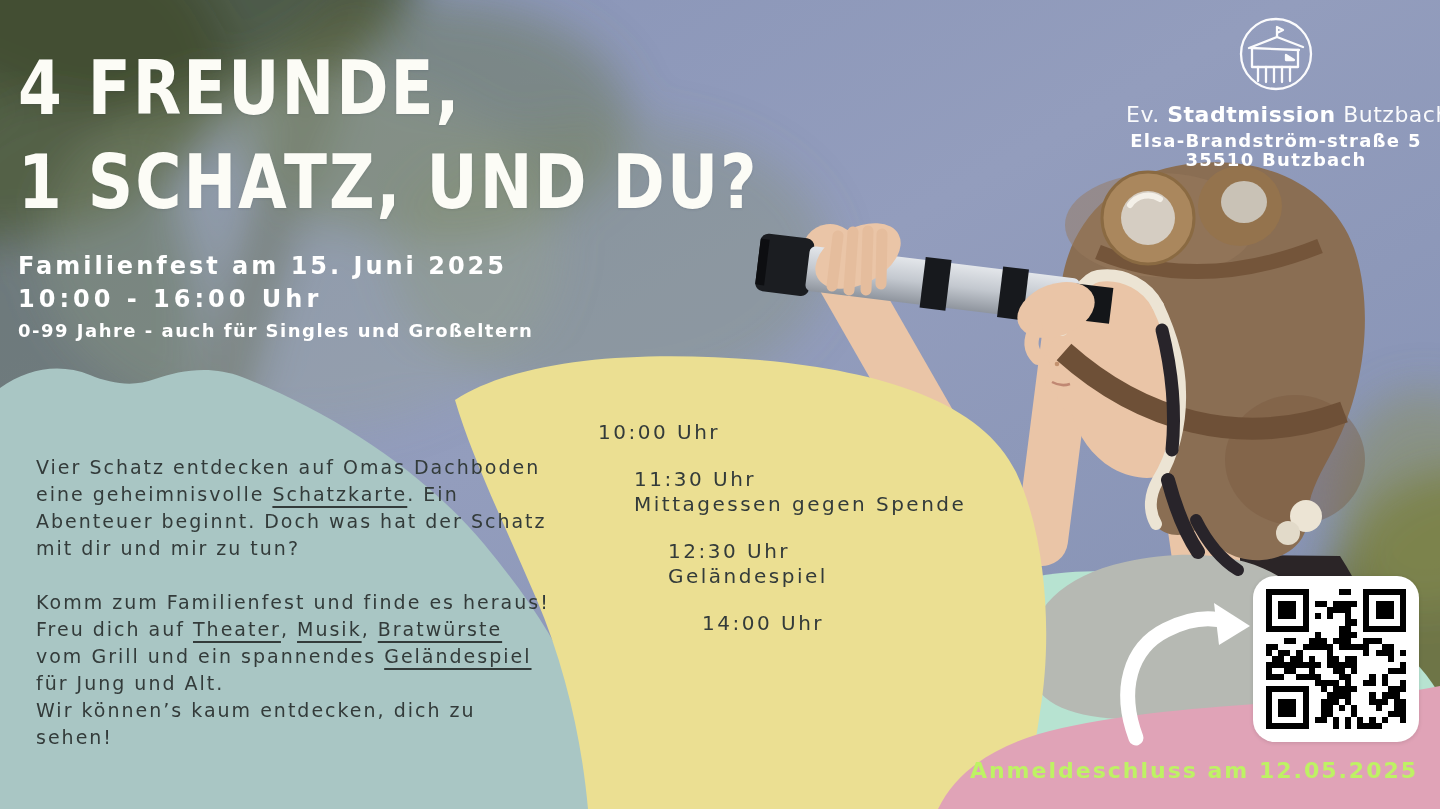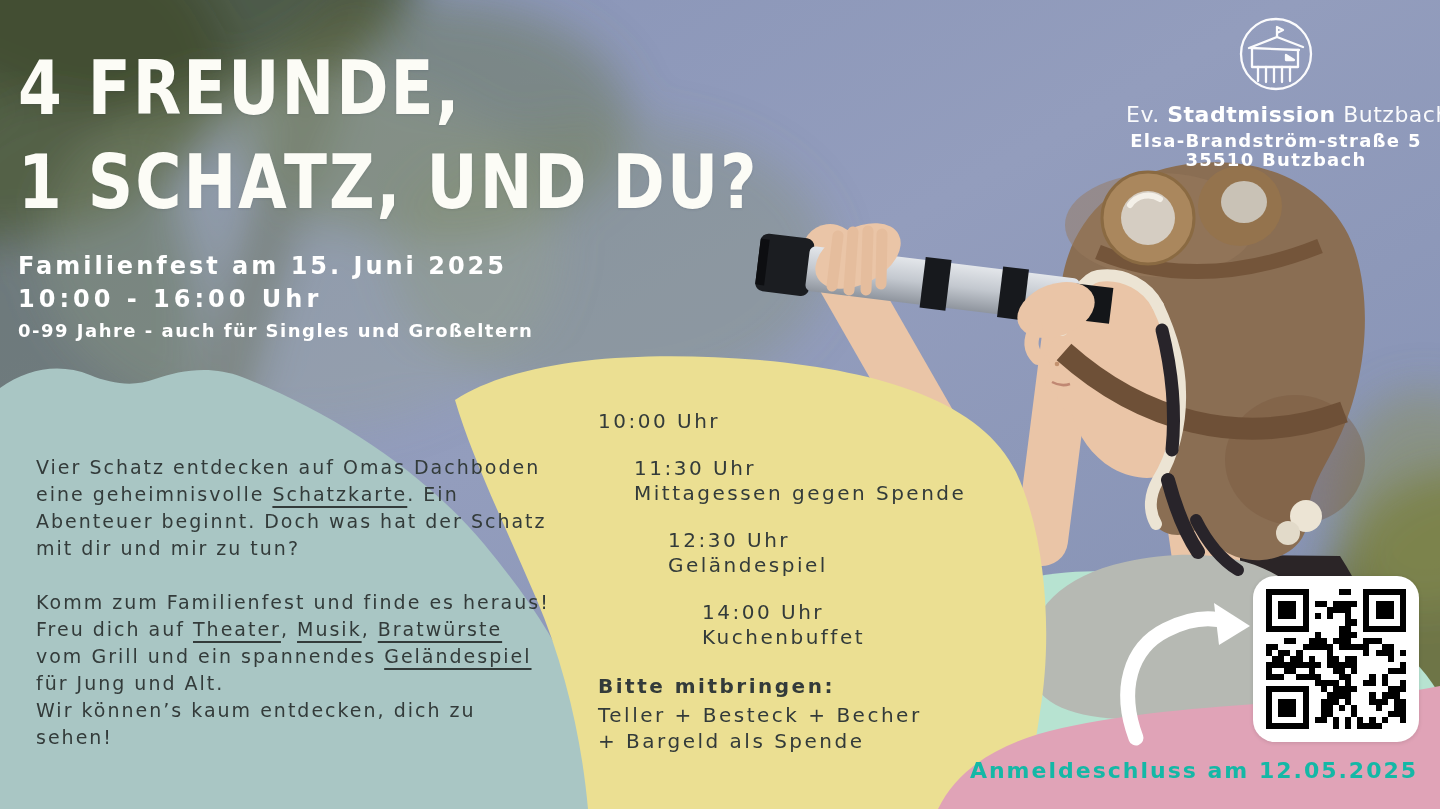--- a/index.html
+++ b/index.html
@@ -32,34 +32,34 @@
   
   .intro{
     position:absolute;left:36px;top:454px;width:520px;z-index:5;
     color:#333b3a;font-size:19px;font-weight:500;letter-spacing:2px;line-height:27px;
   }
   .intro p{margin:0;}
   .intro p + p{margin-top:27px;}
   .intro u, .bring-heading{text-decoration-thickness:2px;text-underline-offset:5px;}
   
   .schedule{
-    position:absolute;left:598px;top:409px;z-index:5;
+    position:absolute;left:598px;top:420px;z-index:5;
     color:#333b3a;font-size:20px;font-weight:500;letter-spacing:2.5px;line-height:25px;
   }
   .sched-item{margin-bottom:22px;white-space:nowrap;}
   .sched-item.i1{margin-left:36px;}
   .sched-item.i2{margin-left:70px;}
   .sched-item.i3{margin-left:104px;}
   .bring{margin-top:24px;}
   .bring-heading{font-weight:bold;margin-bottom:3px;}
   .bring-line{line-height:26px;white-space:nowrap;}
   
   .deadline{
     position:absolute;left:956px;top:758px;width:476px;text-align:center;z-index:6;
-    color:#14b8a6;font-size:22px;font-weight:bold;letter-spacing:2px;white-space:nowrap;
+    color:#bef264;font-size:22px;font-weight:bold;letter-spacing:2px;white-space:nowrap;
   }
   
   .qr-card{
     position:absolute;left:1253px;top:576px;width:166px;height:166px;z-index:6;
     background:#fff;border-radius:22px;display:flex;align-items:center;justify-content:center;
     box-shadow:0 1px 4px rgba(0,0,0,.12);
   }
   .arrow-wrap{position:absolute;left:1098px;top:586px;width:170px;height:170px;z-index:6;}
 </style>
 </head>
@@ -222,26 +222,20 @@
     <div class="sched-item i1">
       <div>11:30 Uhr</div>
       <div>Mittagessen gegen Spende</div>
     </div>
     <div class="sched-item i2">
       <div>12:30 Uhr</div>
       <div>Geländespiel</div>
     </div>
     <div class="sched-item i3">
       <div>14:00 Uhr</div>
-      <div>Kuchenbuffet</div>
-    </div>
-    <div class="bring">
-      <div class="bring-heading">Bitte mitbringen:</div>
-      <div class="bring-line">Teller + Besteck + Becher</div>
-      <div class="bring-line">+ Bargeld als Spende</div>
     </div>
   </div>
 
   <div class="arrow-wrap">
     <svg width="170" height="170" viewBox="0 0 170 170">
       <path d="M 38,152 C 20,104 32,62 68,44 C 90,33 112,30 130,36" stroke="#ffffff" stroke-width="15" fill="none" stroke-linecap="round"></path>
       <polygon points="152,40 116,17 121,59" fill="#ffffff"></polygon>
     </svg>
   </div>
 

